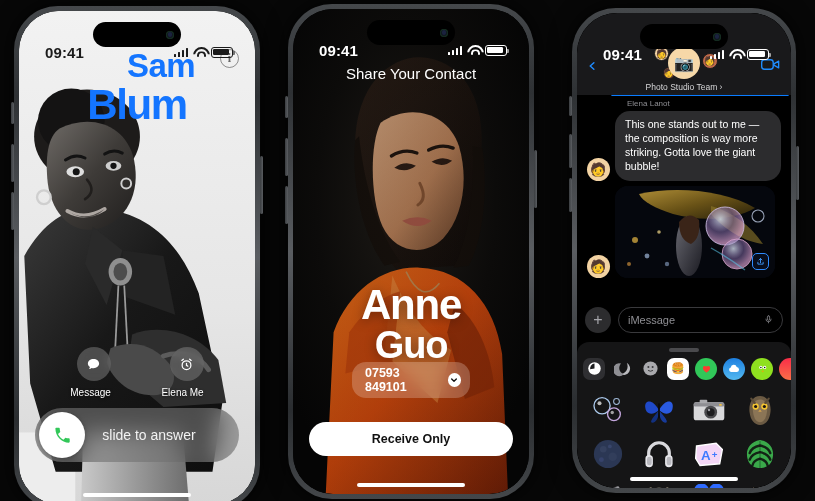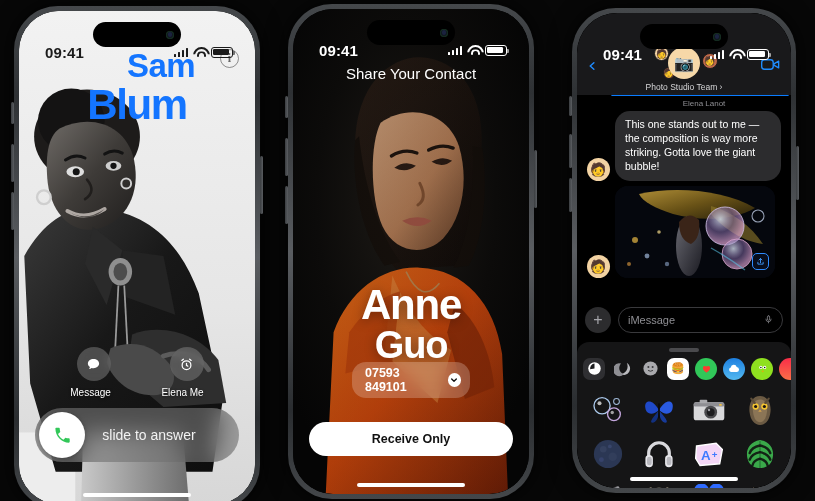--- a/index.html
+++ b/index.html
@@ -85,21 +85,21 @@
   .avatars { position: relative; width: 74px; height: 34px; }
   .av { position: absolute; border-radius: 50%; overflow:hidden; border: 1.4px solid #1a1a1c; display:flex;align-items:center;justify-content:center; font-size:9px;}
   .av-main { width: 32px; height: 32px; left: 21px; top: 1px; background: #f6d8a8; font-size: 16px; border-width: 0;}
   .av-s1 { width: 15px; height: 15px; left: 7px; top: 0px; background: #f3d3a3; }
   .av-s2 { width: 16px; height: 16px; left: 55px; top: 7px; background: #c06a4a; }
   .av-s3 { width: 12px; height: 12px; left: 16px; top: 21px; background: #b5653f; }
   .hdr-name { margin-top: 2px; color: #d6d6d8; font-size: 8.5px; }
   .scroll-accent { position:absolute; left: 34px; right: 2px; top: 80px; height: 3px; background: #0a7cff; border-radius: 2px; z-index: 24;}
 
   .thread { position: absolute; top: 86px; left: 0; right: 0; bottom: 72px; padding: 0 10px; z-index: 10; }
-  .sender-name { color: #8e8e93; font-size: 8px; margin-left: 40px; margin-bottom: 3px; text-align: center; }
+  .sender-name { color: #8e8e93; font-size: 8px; margin-left: 40px; margin-bottom: 3px; }
   .row { display: flex; align-items: flex-end; gap: 5px; }
   .row-av { width: 23px; height: 23px; border-radius: 50%; background: #f3d3a3; flex: 0 0 auto; display:flex;align-items:center;justify-content:center;font-size:13px; }
   .bubble { background: #2c2c2e; color: #fff; border-radius: 15px; padding: 7px 10px; font-size: 10.5px; line-height: 1.33; max-width: 170px; }
   .attach-row { display: flex; align-items: flex-end; gap: 5px; margin-top: 5px; }
   .attachment { width: 160px; height: 92px; border-radius: 13px; overflow: hidden; position: relative; background: #070b14; }
   .share-chip { position: absolute; right: 6px; bottom: 8px; width: 17px; height: 17px; border-radius: 5px; background: rgba(10,20,40,.6); border: 1.1px solid #2f8cff; display:flex;align-items:center;justify-content:center;}
 
   .composer { position: absolute; bottom: 0; left: 0; right: 0; height: 190px; z-index: 26; background: #000; }
   .input-bar { position: absolute; top: 8px; left: 8px; right: 8px; height: 28px; display: flex; align-items: center; gap: 7px; }
   .plus-btn { width: 26px; height: 26px; border-radius: 50%; background: #2c2c2e; color: #a6a6ab; display: flex; align-items: center; justify-content: center; font-size: 16px; font-weight: 300; flex: 0 0 auto; }

